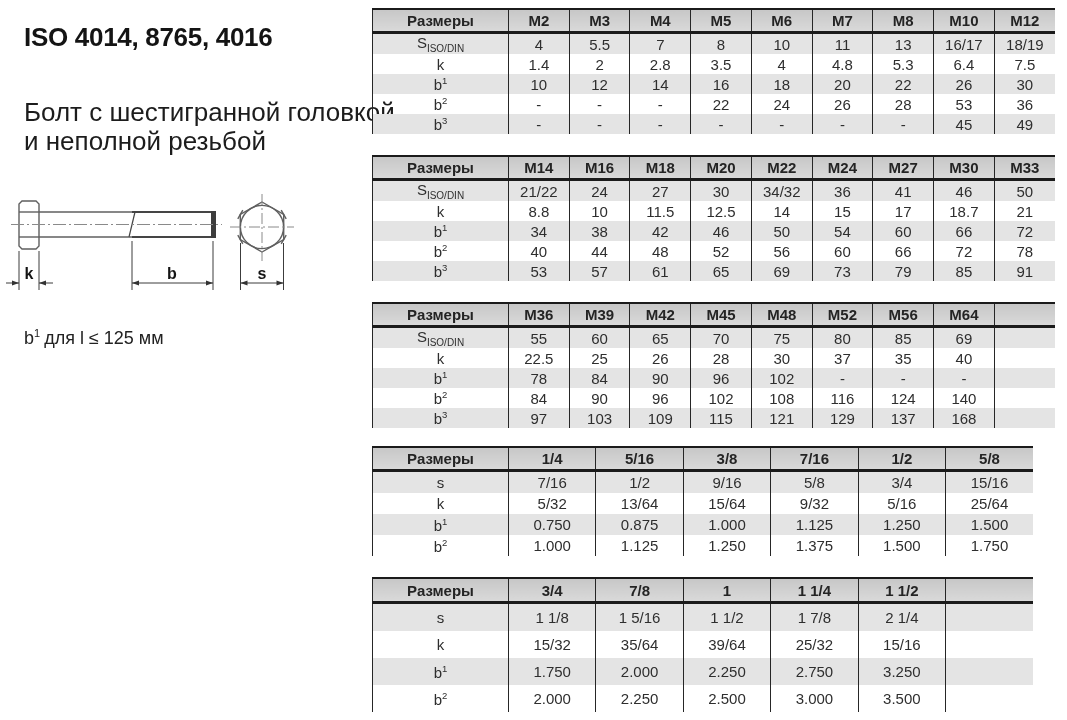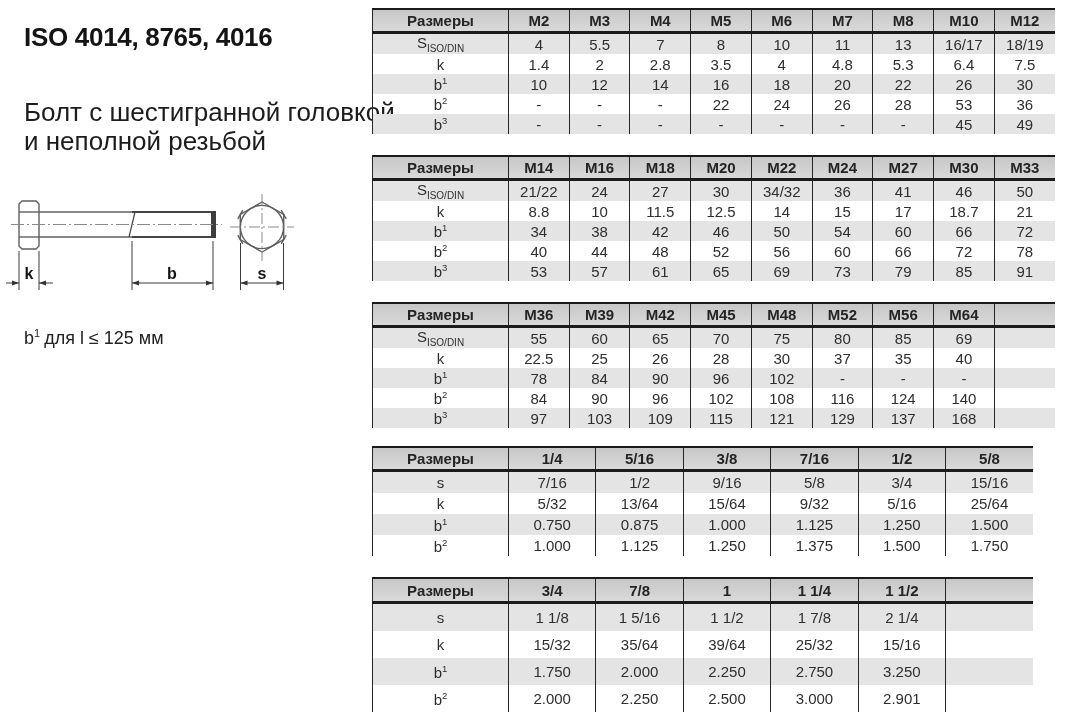--- a/index.html
+++ b/index.html
@@ -510,19 +510,19 @@
             <td>2.750</td>
             <td>3.250</td>
             <td></td>
           </tr>
           <tr>
             <th><span>b</span><sup>2</sup></th>
             <td>2.000</td>
             <td>2.250</td>
             <td>2.500</td>
             <td>3.000</td>
-            <td>2.901</td>
+            <td>3.500</td>
             <td></td>
           </tr>
         </tbody>
       </table>
     </div>
 </div>
 
 </body></html>

